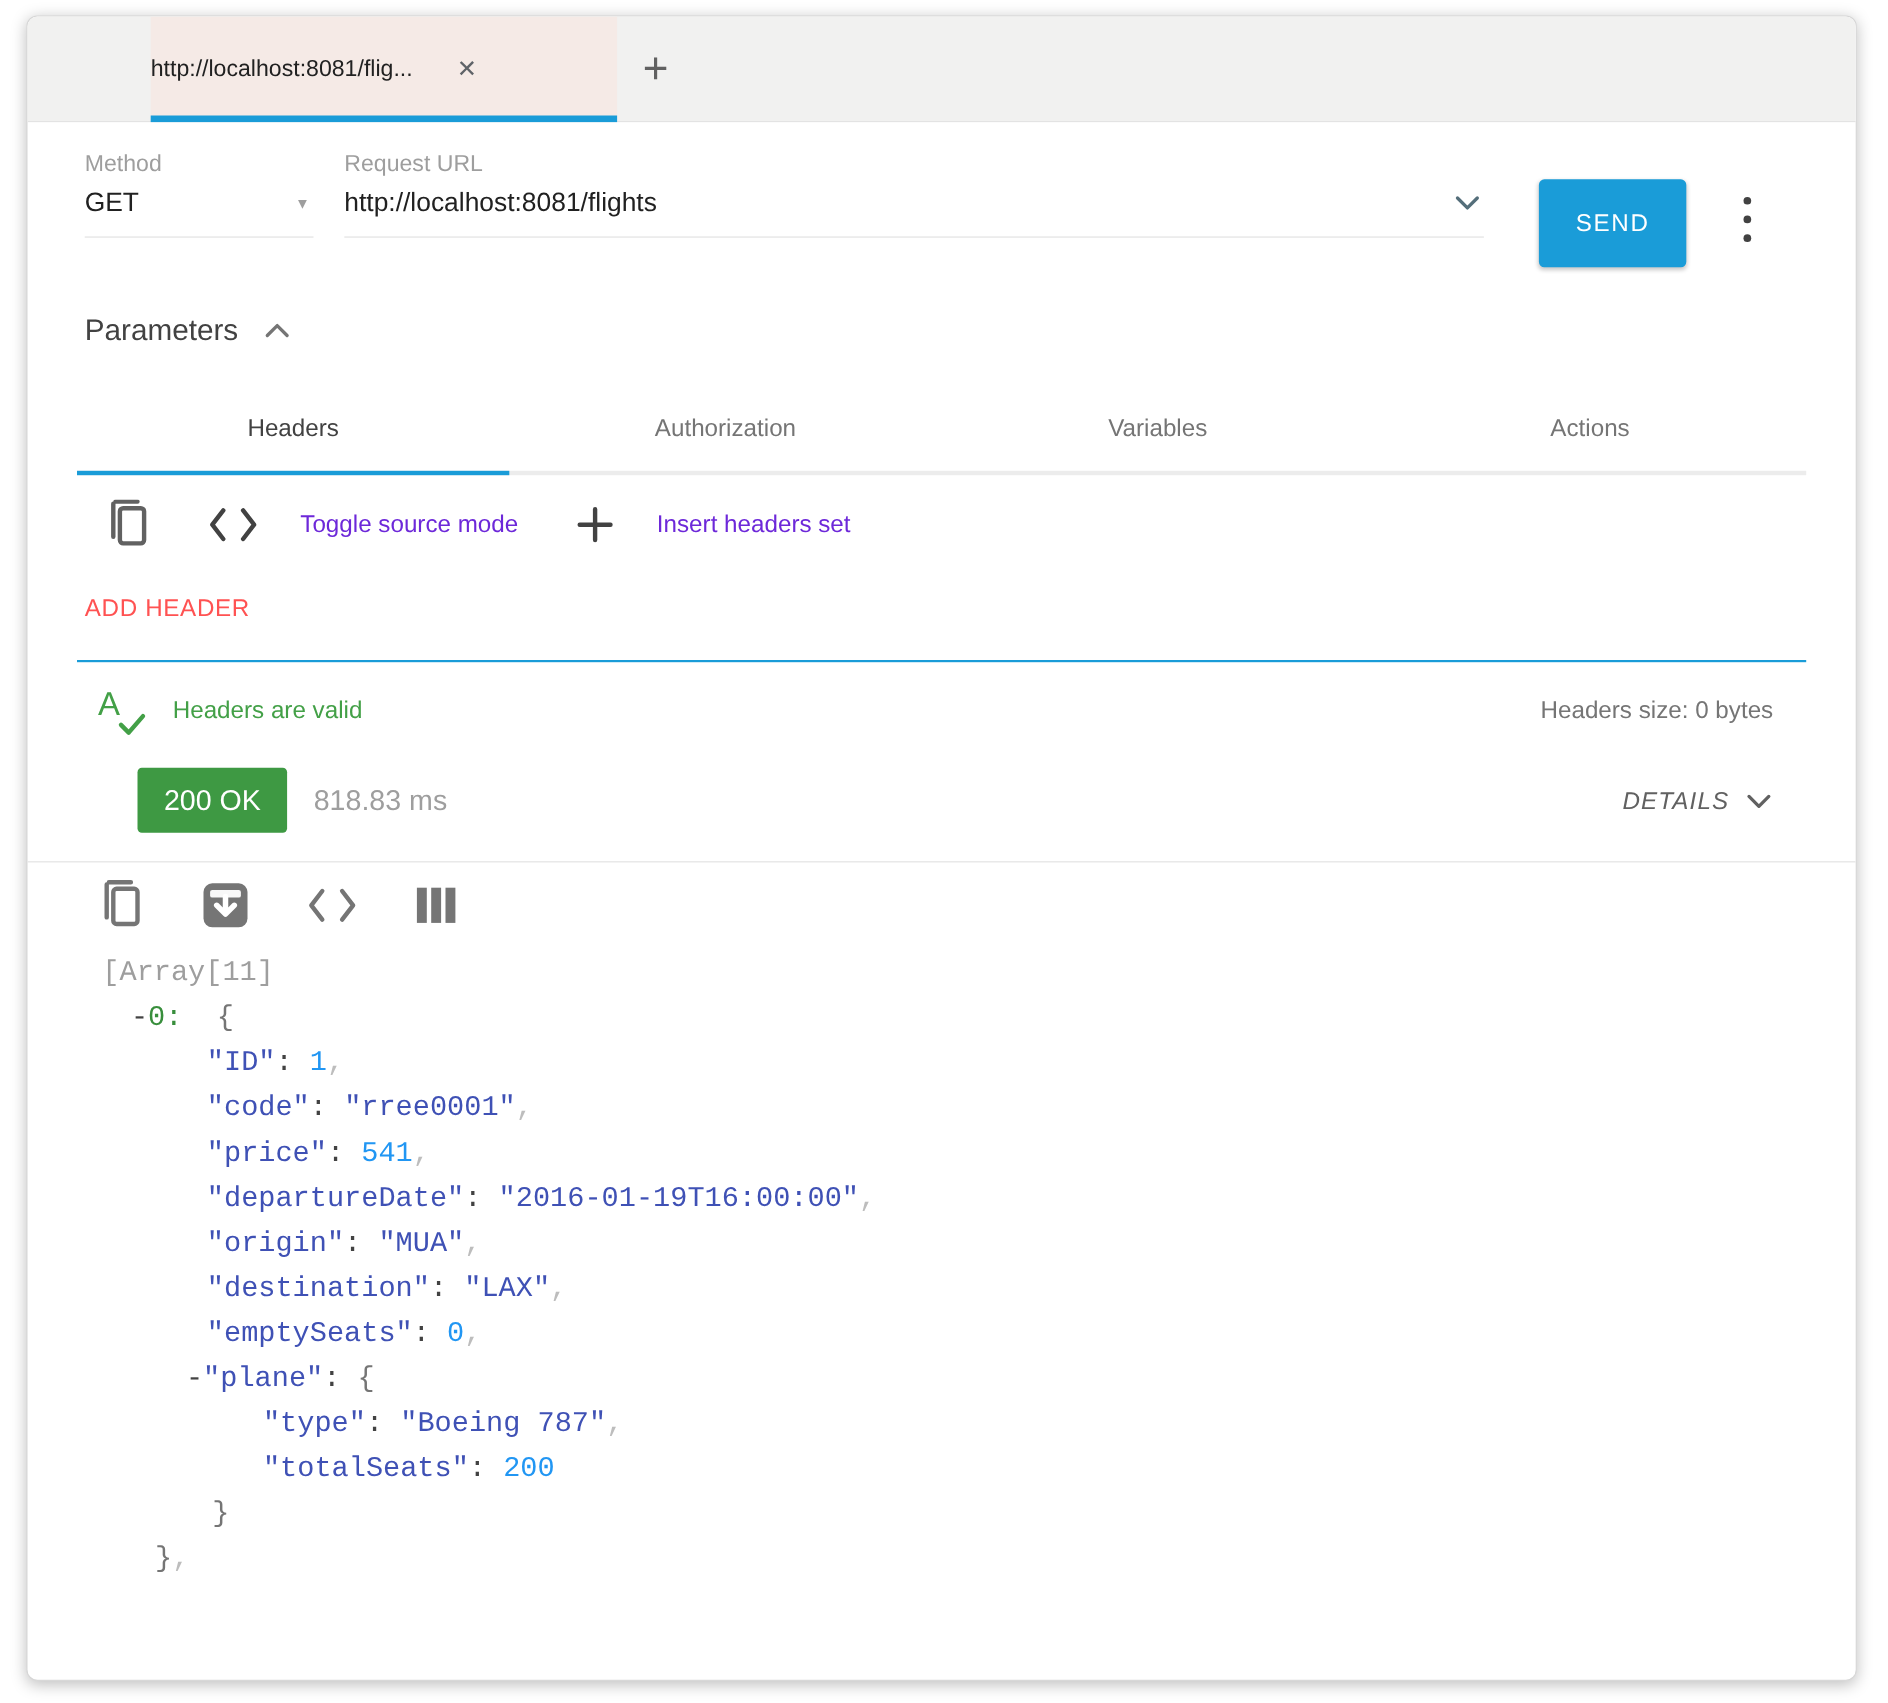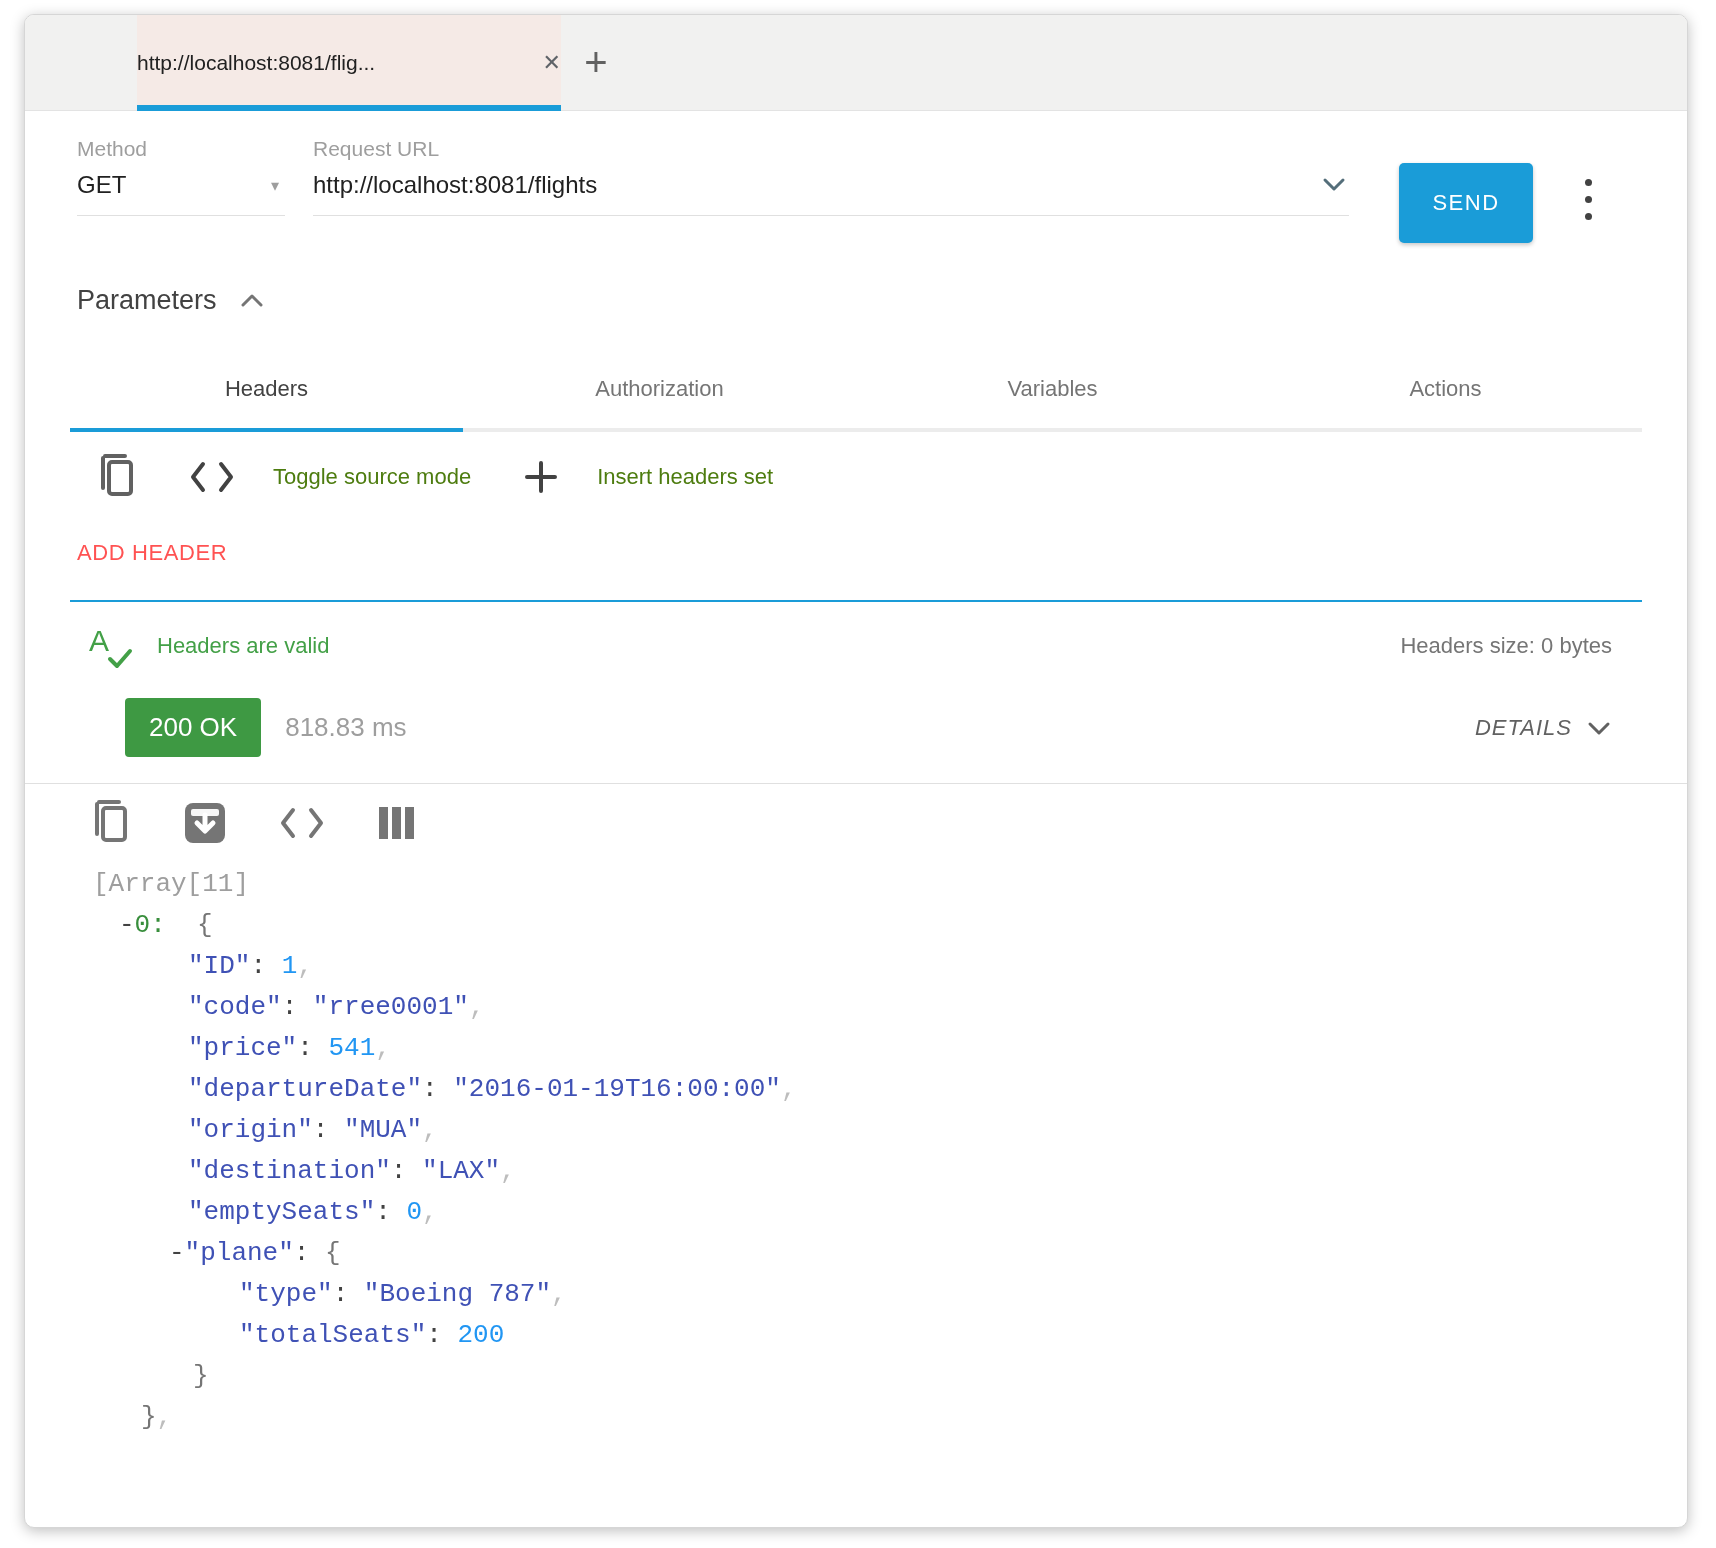--- a/index.html
+++ b/index.html
@@ -9,21 +9,21 @@
     position:absolute; left:24px; top:14px; width:1664px; height:1514px;
     background:#ffffff; border:1px solid #d6d6d6; border-radius:10px;
     box-shadow:0 3px 14px rgba(0,0,0,0.25);
     overflow:hidden;
   }
 
   
   .tabstrip { height:96px; background:#f1f1f0; display:flex; align-items:stretch; border-bottom:1px solid #e3e3e3; }
   .tab {
     margin-left:112px; width:424px; background:#f5eae6; position:relative;
-    display:flex; align-items:center; justify-content:space-between; gap:40px; cursor:pointer;
+    display:flex; align-items:center; justify-content:flex-start; gap:40px; cursor:pointer;
   }
   .tab-title { font-size:21px; font-weight:500; color:#212121; }
   .tab-close { font-size:22px; color:#5f6368; line-height:1; }
   .tab-accent { position:absolute; left:0; right:0; bottom:-1px; height:6px; background:#1a9cd8; }
   .newtab { display:flex; align-items:center; justify-content:center; width:70px; font-size:40px; font-weight:300; color:#616161; cursor:pointer; }
 
   
   .req-row { display:flex; align-items:flex-start; padding:26px 60px 0 52px; }
   .field-label { font-size:21px; color:#9e9e9e; margin-bottom:10px; }
   .method-box { width:208px; margin-right:28px; }
@@ -43,21 +43,21 @@
   .params-title { display:flex; align-items:center; gap:22px; padding:42px 0 0 52px; font-size:27px; color:#424242; cursor:pointer; }
 
   .ptabs { display:flex; padding:0 45px; margin-top:46px; }
   .ptab { flex:1; text-align:center; font-size:22px; color:#757575; padding:14px 0 26px; cursor:pointer; }
   .ptab.active { color:#424242; font-weight:500; }
   .ptab-track { margin:0 45px; height:4px; background:#ececec; position:relative; }
   .ptab-track .bar { position:absolute; left:0; top:0; height:4px; width:25%; background:#1a9cd8; }
 
   
   .hdr-toolbar { display:flex; align-items:center; padding:22px 0 0 70px; color:#424242; }
-  .tool-label { font-size:22px; color:#4d7c0f; cursor:pointer; }
+  .tool-label { font-size:22px; color:#6d28d9; cursor:pointer; }
   .icon-btn { cursor:pointer; display:inline-flex; align-items:center; justify-content:center; }
   .gap-lg { margin-left:52px; } .gap-md { margin-left:38px; }
 
   .add-header { padding:40px 0 0 52px; font-size:22px; font-weight:500; letter-spacing:0.6px; color:#ff5252; cursor:pointer; width:240px; }
 
   .blue-divider { margin:34px 45px 0; height:2px; background:#1a9cd8; }
 
   
   .valid-row { display:flex; align-items:center; padding:22px 75px 0 62px; }
   .spellcheck { position:relative; width:44px; height:44px; color:#43a047; }

